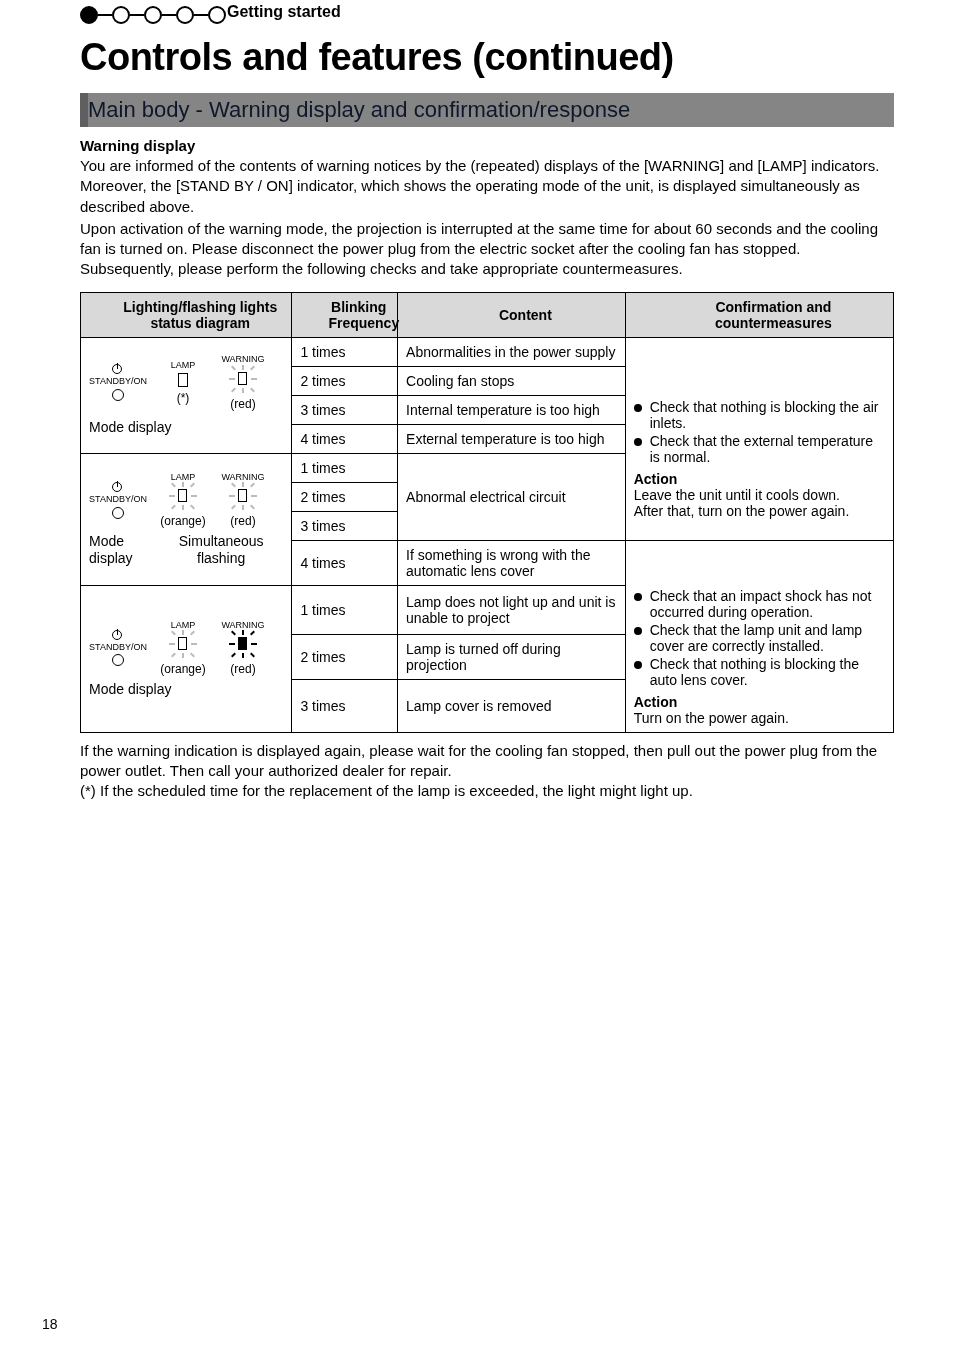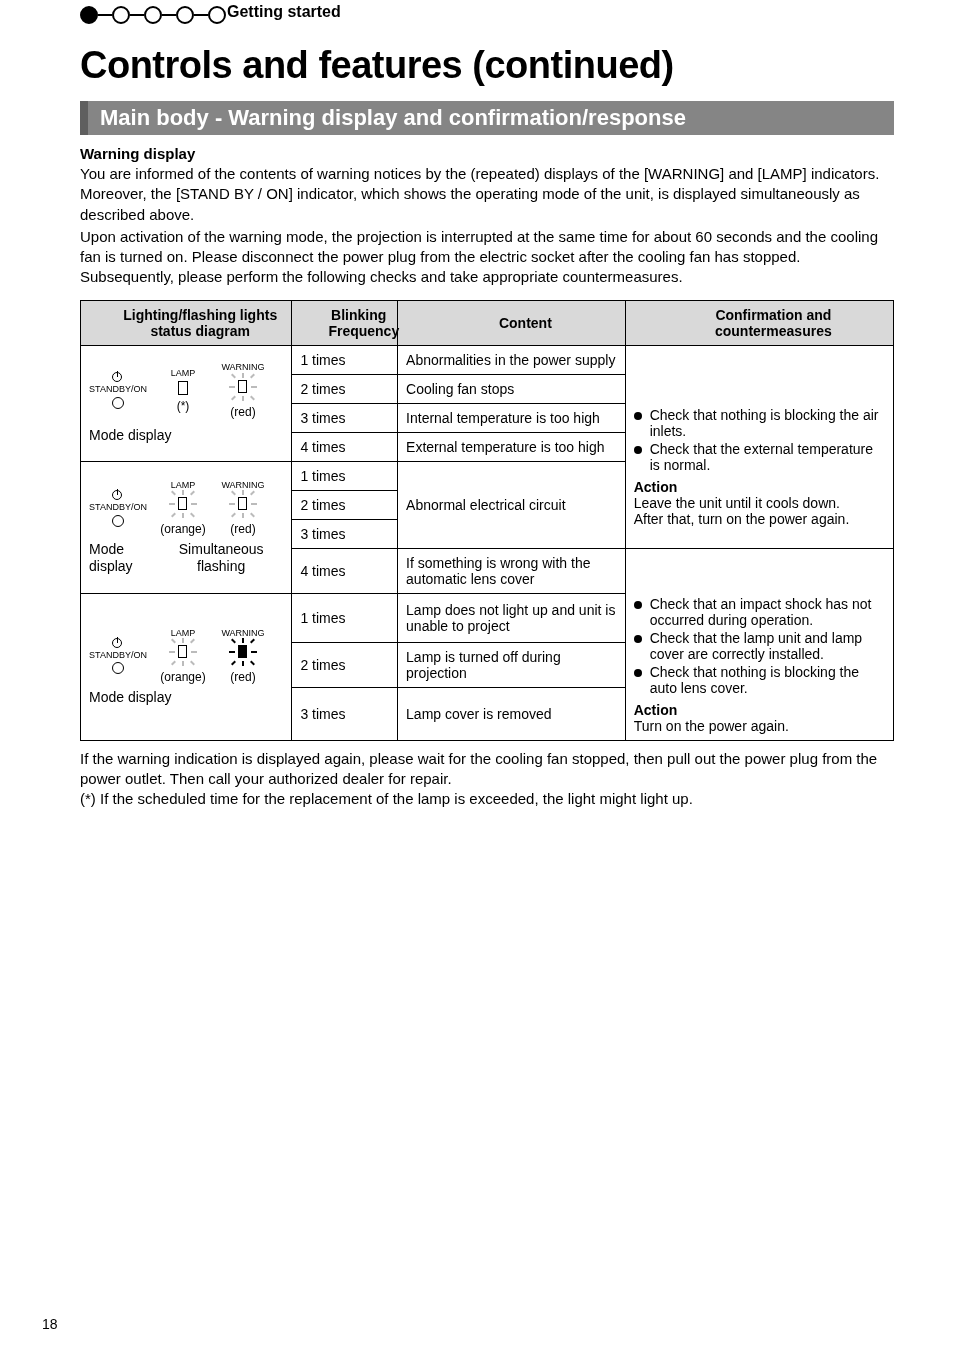--- a/index.html
+++ b/index.html
@@ -34,29 +34,29 @@
     align-items: center;
     gap: 1px;
   }
   .progress-label {
     font-weight: bold;
     font-size: 16px;
   }
   h1.page-title {
     font-size: 38px;
     font-weight: bold;
-    margin-top: 20px;
+    margin-top: 12px;
     letter-spacing: -0.5px;
   }
   .section-bar {
     background: #858585;
-    color: #ffffff;
+    color: #0f172a;
     font-size: 22px;
-    font-weight: bold;
-    padding: 4px 12px;
+    font-weight: normal;
+    padding: 4px 0;
     margin-top: 14px;
     border-left: 8px solid #5f5f5f;
   }
   .subhead {
     font-weight: bold;
     font-size: 15px;
     margin-top: 10px;
   }
   .bodytext {
     font-size: 15px;

